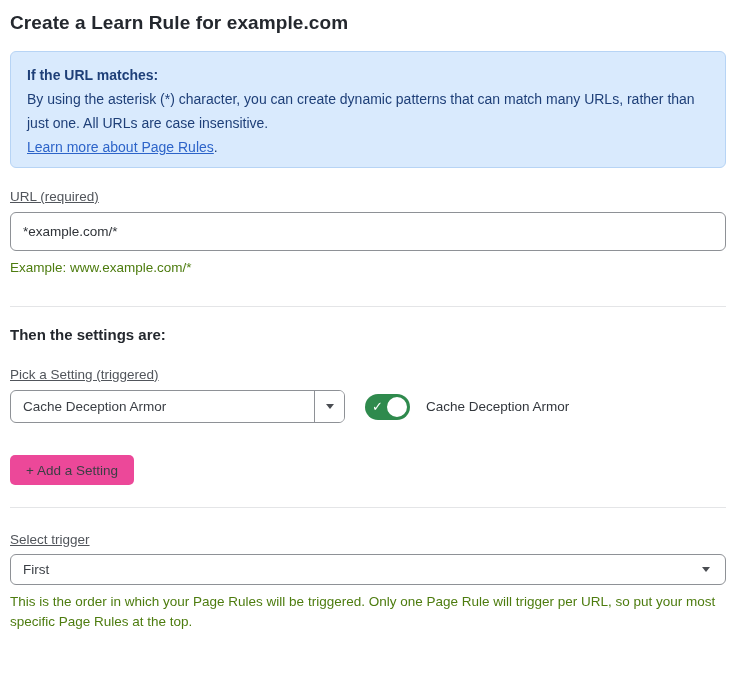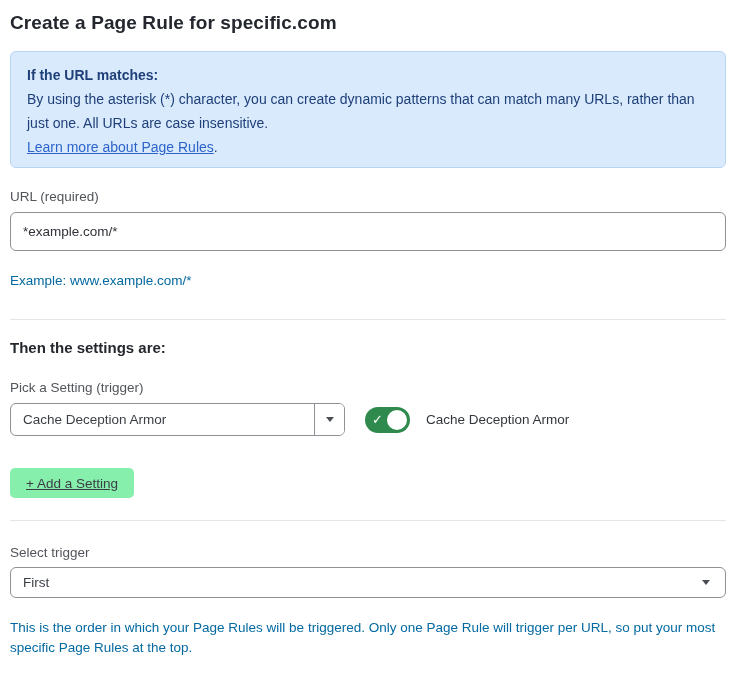--- a/index.html
+++ b/index.html
@@ -36,39 +36,40 @@
     color: #2d64c9;
     text-decoration: underline;
     cursor: pointer;
   }
 
   .field-label {
     font-size: 13.5px;
     color: #51555b;
     margin-top: 21px;
     margin-bottom: 8px;
+    text-decoration: underline;
   }
 
   .text-input {
     width: 100%;
     height: 39px;
     border: 1px solid #8e9196;
     border-radius: 6px;
     padding: 8px 12px;
     font-family: "Liberation Sans", "DejaVu Sans", sans-serif;
     font-size: 13.5px;
     color: #2f3338;
     background: #ffffff;
     outline: none;
   }
 
   .helper-text {
     font-size: 13.5px;
-    color: #0369a1;
-    margin-top: 20px;
+    color: #4d7c0f;
+    margin-top: 7px;
     line-height: 20px;
   }
 
   .divider {
     border: none;
     border-top: 1px solid #e4e5e7;
     margin: 28px 0 0 0;
   }
 
   .section-heading {
@@ -157,21 +158,21 @@
     align-items: center;
     justify-content: center;
     height: 30px;
     padding: 0 16px;
     border: none;
     border-radius: 5px;
     font-family: "Liberation Sans", "DejaVu Sans", sans-serif;
     font-size: 13.5px;
     cursor: pointer;
   }
-  .btn-gray { background: #86efac; color: #3b3e44; text-decoration: underline; }
+  .btn-gray { background: #ec4899; color: #3b3e44; }
 
   .add-setting-btn { margin-top: 32px; }
 
   
   .full-select {
     position: relative;
     width: 100%;
     height: 31px;
     border: 1px solid #8e9196;
     border-radius: 6px;
@@ -189,39 +190,39 @@
     margin-top: -3px;
   }
 
   .order-helper { max-width: 716px; }
 </style>
 </head>
 <body>
 
 <div class="page">
 
-  <h1 class="page-title">Create a Page Rule for specific.com</h1>
+  <h1 class="page-title">Create a Learn Rule for example.com</h1>
 
   <div class="info-box">
     <div class="info-heading">If the URL matches:</div>
     <div>
       <span>By using the asterisk (*) character, you can create dynamic patterns that can match many URLs, rather than just one. All URLs are case insensitive.</span><br>
       <a href="#">Learn more about Page Rules</a><span>.</span>
     </div>
   </div>
 
   <div class="field-label">URL (required)</div>
   <input type="text" class="text-input" value="*example.com/*" style="">
   <div class="helper-text">Example: www.example.com/*</div>
 
   <hr class="divider">
 
   <div class="section-heading">Then the settings are:</div>
 
-  <div class="field-label" style="margin-top:24px;">Pick a Setting (trigger)</div>
+  <div class="field-label" style="margin-top:24px;">Pick a Setting (triggered)</div>
 
   <div class="setting-row">
     <div class="split-select">
       <div class="select-value">Cache Deception Armor</div>
       <div class="select-arrow-btn">
         <span class="caret-down"></span>
       </div>
     </div>
 
     <div class="toggle-wrap">

